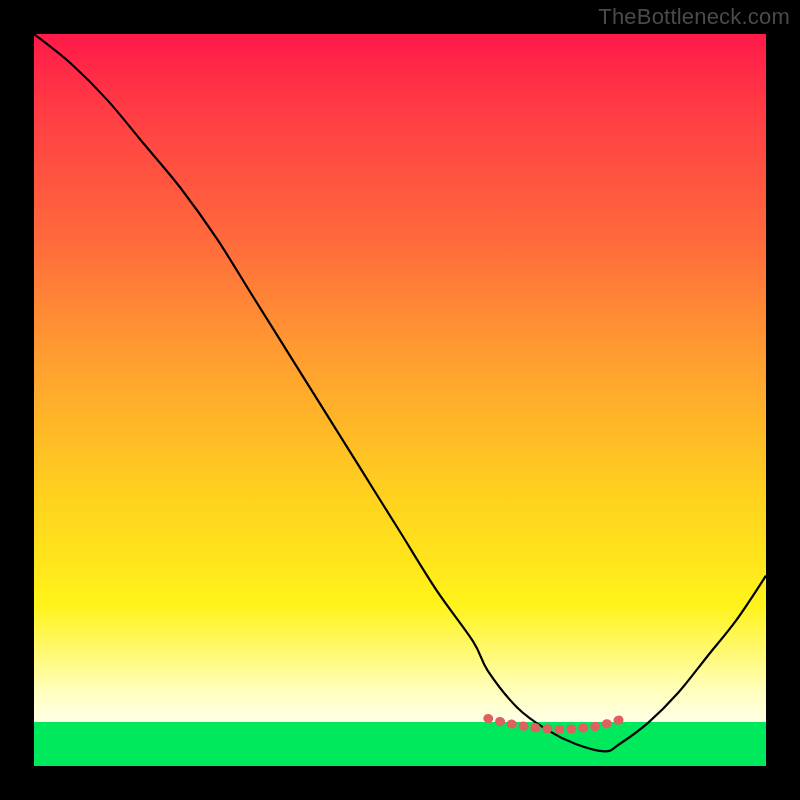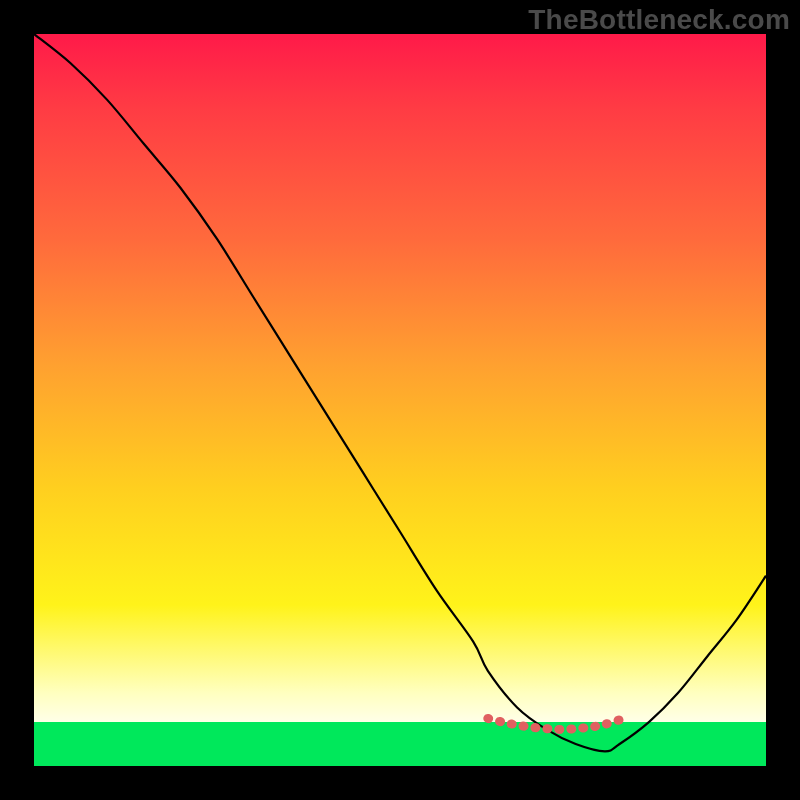--- a/index.html
+++ b/index.html
@@ -15,22 +15,22 @@
     position: relative;
     width: 800px;
     height: 800px;
     background: #000;
   }
   .watermark {
     position: absolute;
     top: 4px;
     right: 10px;
     color: #4a4a4a;
-    font-size: 28px;
-    font-weight: 700;
+    font-size: 22px;
+    font-weight: 400;
     letter-spacing: 0.2px;
     z-index: 20;
   }
   .plot-area {
     position: absolute;
     left: 34px;
     top: 34px;
     width: 732px;
     height: 732px;
     overflow: hidden;

